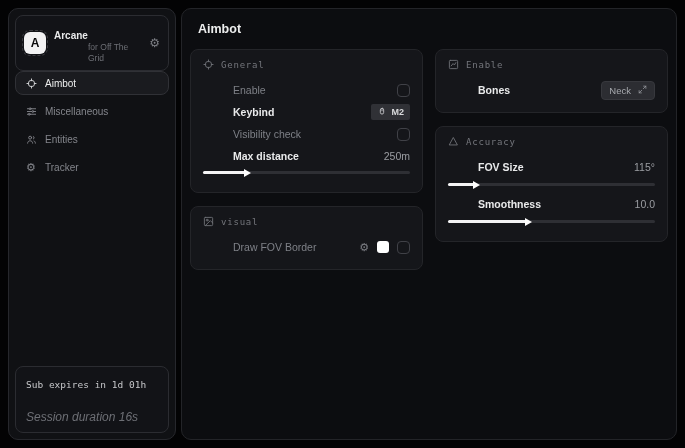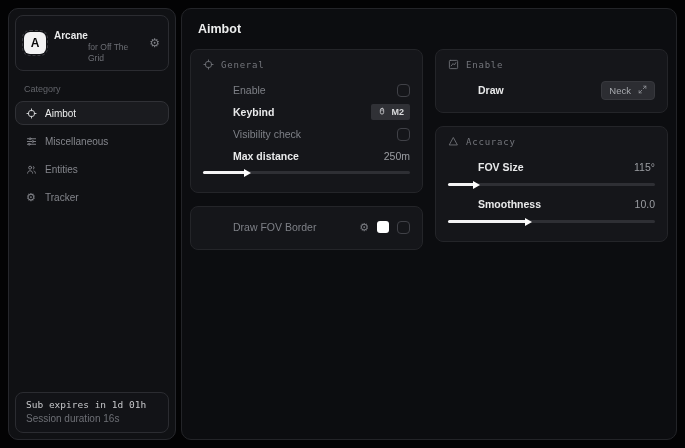--- a/index.html
+++ b/index.html
@@ -40,24 +40,24 @@
   }
   .nav-item.active { color:#eceded; background:#1a1b1f; border-color:#303136; }
   .nav-icon { width:12px; height:12px; display:flex; align-items:center; justify-content:center; flex:0 0 12px; }
   .nav-icon svg, .card-head svg { width:11px; height:11px; }
   svg { stroke:#85878d; fill:none; stroke-width:2; stroke-linecap:round; stroke-linejoin:round; }
   .nav-item.active svg { stroke:#d8d9db; }
   .nav-icon .glyph { font-size:11px; line-height:1; }
 
   .sidebar-footer {
     margin-top:auto; border:1px solid #2b2c31; border-radius:8px;
-    padding:6px 10px 8px; background:#121317;
+    padding:12px 10px 8px; background:#121317;
   }
   .sub-line  { font-family:"DejaVu Sans Mono", monospace; font-size:9.5px; color:#c6c7ca; }
-  .sess-line { font-size:10px; color:#6d6f75; margin-top:3px; }
+  .sess-line { font-size:12px; color:#6d6f75; margin-top:20px;font-style:italic; }
 
   
   .main {
     flex:1; background:#0c0d10; border:1px solid #232428; border-radius:10px;
     display:flex; flex-direction:column; overflow:hidden;
   }
   .main-header { padding:13px 16px 11px; }
   .page-title { font-size:12.5px; font-weight:bold; color:#eceded; }
 
   .content { display:flex; gap:12px; padding:2px 8px 8px; align-items:flex-start; }
@@ -123,21 +123,20 @@
       <div class="logo">
         <span>A</span>
       </div>
       <div class="brand-text">
         <div class="brand-name">Arcane</div>
         <div class="brand-sub">for Off The Grid</div>
       </div>
       <span class="gear-glyph">⚙</span>
     </div>
 
-    <div class="cat-label">Category</div>
 
     <nav class="nav">
       <div class="nav-item active">
         <span class="nav-icon">
           <svg viewBox="0 0 24 24">
               <circle cx="12" cy="12" r="7"></circle>
               <line x1="12" y1="2" x2="12" y2="6"></line>
               <line x1="12" y1="18" x2="12" y2="22"></line>
               <line x1="2" y1="12" x2="6" y2="12"></line>
               <line x1="18" y1="12" x2="22" y2="12"></line>
@@ -229,20 +228,28 @@
             <span class="lbl strong">Max distance</span>
             <span class="val">250m</span>
           </div>
           <div class="slider sl-first">
             <div class="slider-fill" style="width: 21%;"></div>
             <div class="slider-thumb" style="left: 21%;"></div>
           </div>
         </section>
 
         <section class="card">
+          <div class="card-head">
+            <svg viewBox="0 0 24 24">
+                <rect x="3" y="3" width="18" height="18" rx="2"></rect>
+                <circle cx="9" cy="9" r="2"></circle>
+                <path d="M21 15l-5-5L5 21"></path>
+              </svg>
+            <span>visual</span>
+          </div>
 
           <div class="row">
             <span class="lbl">Draw FOV Border</span>
             <span class="ctrls">
               <span class="row-gear">⚙</span>
               <span class="swatch" style="background: rgb(255, 255, 255);"></span>
               <span class="checkbox"></span>
             </span>
           </div>
 
@@ -254,21 +261,21 @@
         <section class="card">
           <div class="card-head">
             <svg viewBox="0 0 24 24">
                 <rect x="3" y="3" width="18" height="18" rx="2"></rect>
                 <polyline points="7 15 11 10 14 13 17 8"></polyline>
               </svg>
             <span>Enable</span>
           </div>
 
           <div class="row">
-            <span class="lbl strong">Draw</span>
+            <span class="lbl strong">Bones</span>
             <button class="select-btn">
               <span>Neck</span>
               <svg viewBox="0 0 24 24">
                   <polyline points="15 3 21 3 21 9"></polyline>
                   <polyline points="9 21 3 21 3 15"></polyline>
                   <line x1="21" y1="3" x2="14" y2="10"></line>
                   <line x1="3" y1="21" x2="10" y2="14"></line>
                 </svg>
             </button>
           </div>

